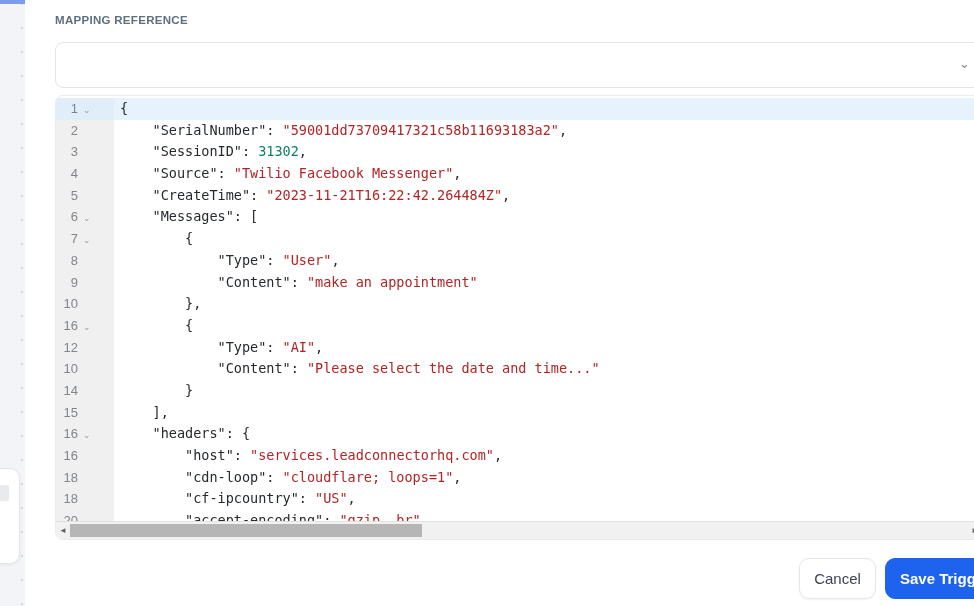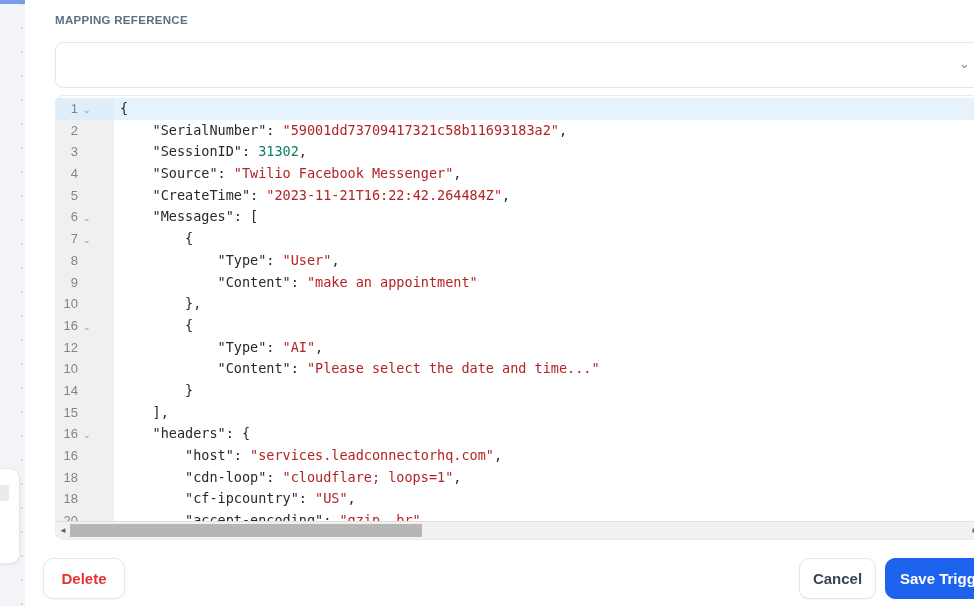--- a/index.html
+++ b/index.html
@@ -100,21 +100,21 @@
   }
   .btn-delete {
     left:18px; width:82px;
     background:#ffffff; border:1px solid #e7e8ea;
     color:#e23434; font-weight:700;
     box-shadow:0 1px 2px rgba(16,24,40,0.05);
   }
   .btn-cancel {
     left:774px; width:77px;
     background:#ffffff; border:1px solid #e4e6ea;
-    color:#3a4351; font-weight:700;
+    color:#3a4351; font-weight:400;
     box-shadow:0 1px 2px rgba(16,24,40,0.05);
   }
   .btn-save {
     left:860px; width:120px;
     background:#1d63ed; border:1px solid #1d63ed;
     color:#ffffff; font-weight:700;
   }
 </style>
 </head>
 <body>
@@ -261,17 +261,16 @@
           <div class="code"><span class="tk-p">        </span><span class="tk-k">"accept-encoding"</span><span class="tk-p">: </span><span class="tk-s">"gzip, br"</span><span class="tk-p">,</span></div>
         </div>
       </div>
     <div class="hscroll">
       <span class="sb-left">◄</span>
       <div class="sb-thumb"></div>
       <span class="sb-right">►</span>
     </div>
   </div>
 
-  <div class="btn btn-delete">Delete</div>
   <div class="btn btn-cancel">Cancel</div>
   <div class="btn btn-save">Save Trigger</div>
 
 </div>
 
 </body></html>

